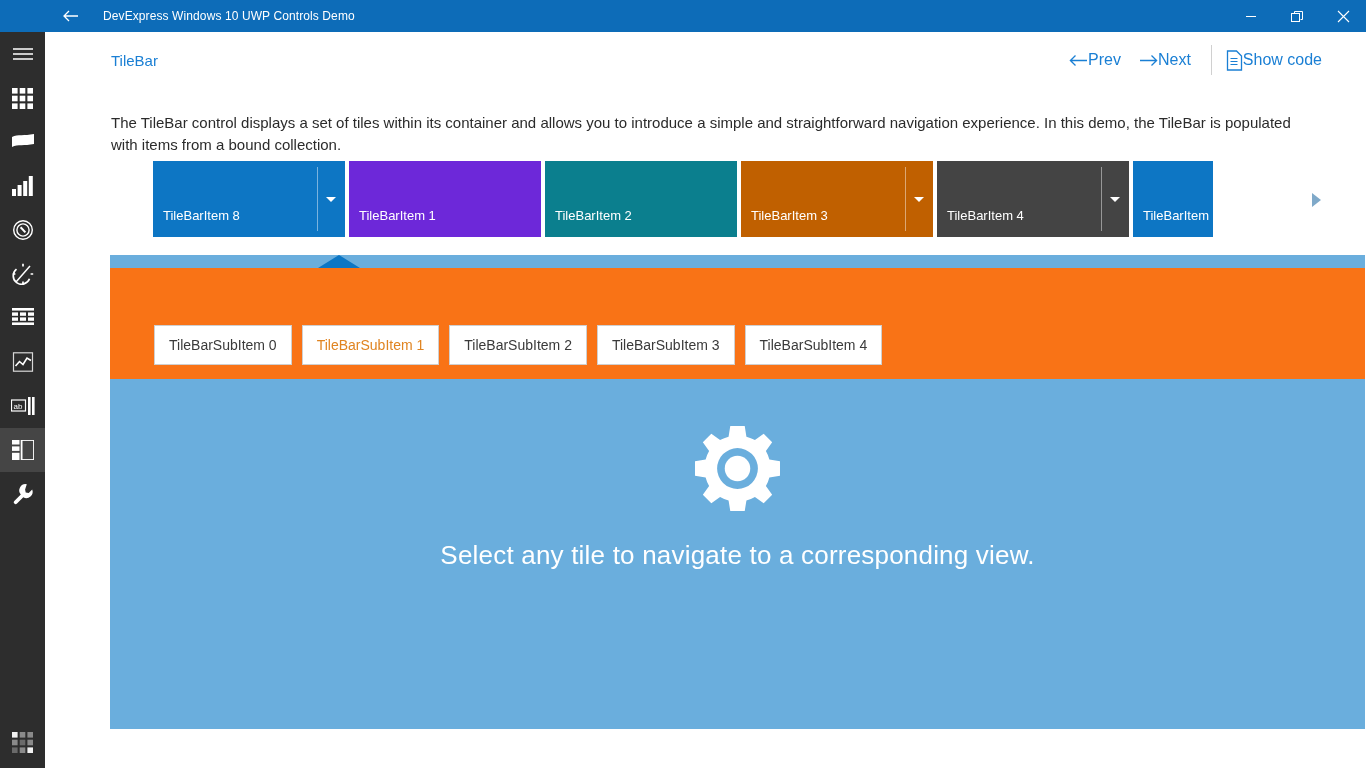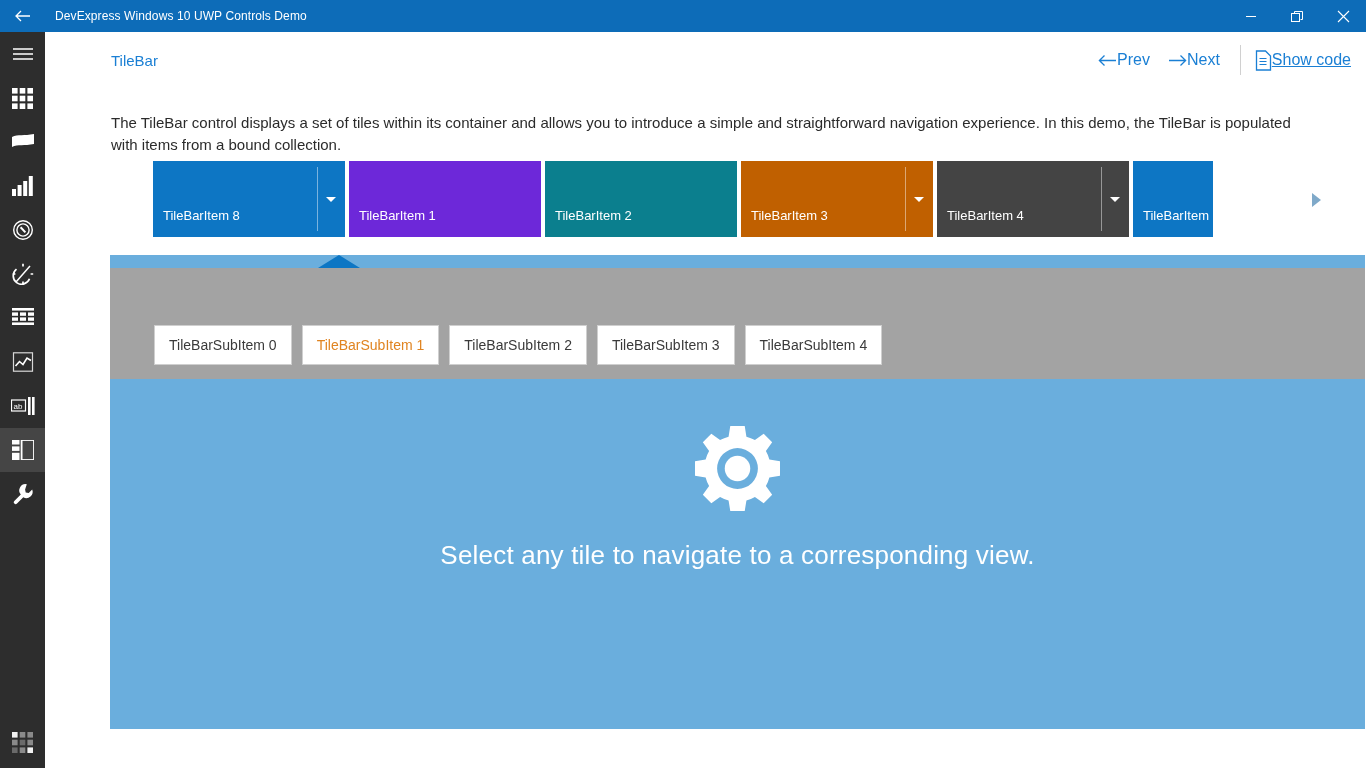--- a/index.html
+++ b/index.html
@@ -8,21 +8,21 @@
     overflow: hidden;
     font-family: "Liberation Sans", sans-serif;
     background: #ffffff;
   }
 
   
   .titlebar {
     position: absolute; top: 0; left: 0;
     width: 1366px; height: 32px;
     background: #0d6cb8;
-    display: flex; align-items: center;
+    display: flex; align-items: center; padding-left: 48px;
   }
   .tb-back {
     width: 46px; height: 32px;
     display: flex; align-items: center; justify-content: center;
     color: #ffffff;
   }
   .tb-back svg { display: block; }
   .tb-title {
     color: #ffffff;
     font-size: 12px;
@@ -81,21 +81,21 @@
     font-size: 16px;
     margin-right: 18px;
     white-space: nowrap;
   }
   .head-link svg { display: block; }
   .head-sep {
     width: 1px; height: 30px;
     background: #d0d0d0;
     margin: 0 14px 0 2px;
   }
-  .head-link.showcode { margin-right: 15px; text-decoration: underline; }
+  .head-link.showcode { margin-right: 44px; }
 
   .desc {
     position: absolute; top: 80px; left: 66px;
     width: 1190px;
     color: #2b2b2b;
     font-size: 15px;
     line-height: 22px;
   }
 
   
@@ -166,21 +166,21 @@
   .subbar-pointer {
     position: absolute; top: 0px; left: 208px;
     width: 0; height: 0;
     border-left: 21px solid transparent;
     border-right: 21px solid transparent;
     border-bottom: 13px solid #0d76c4;
   }
   .subbar {
     position: absolute; top: 13px; left: 0;
     width: 1255px; height: 111px;
-    background: #a3a3a3;
+    background: #f97316;
   }
   .subitems {
     position: absolute; top: 57px; left: 44px;
     display: flex; gap: 10px;
   }
   .subitem {
     height: 40px;
     background: #ffffff;
     border: 1px solid #cfcfcf;
     display: flex; align-items: center;

